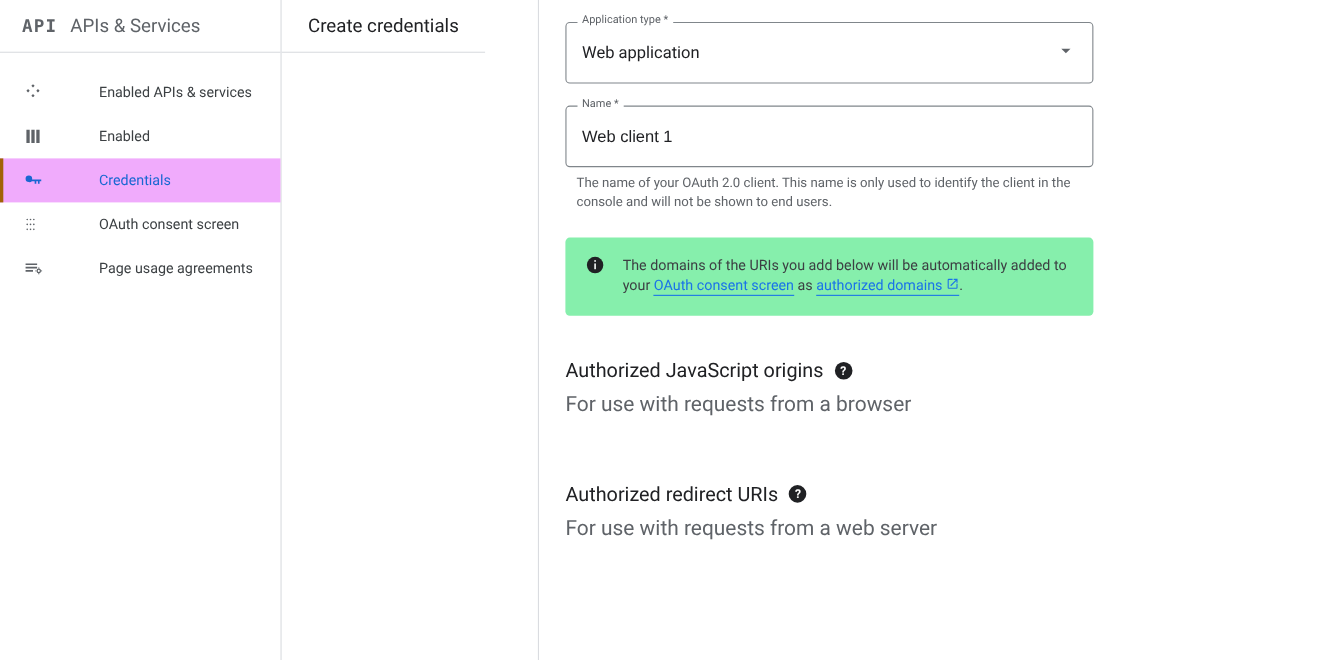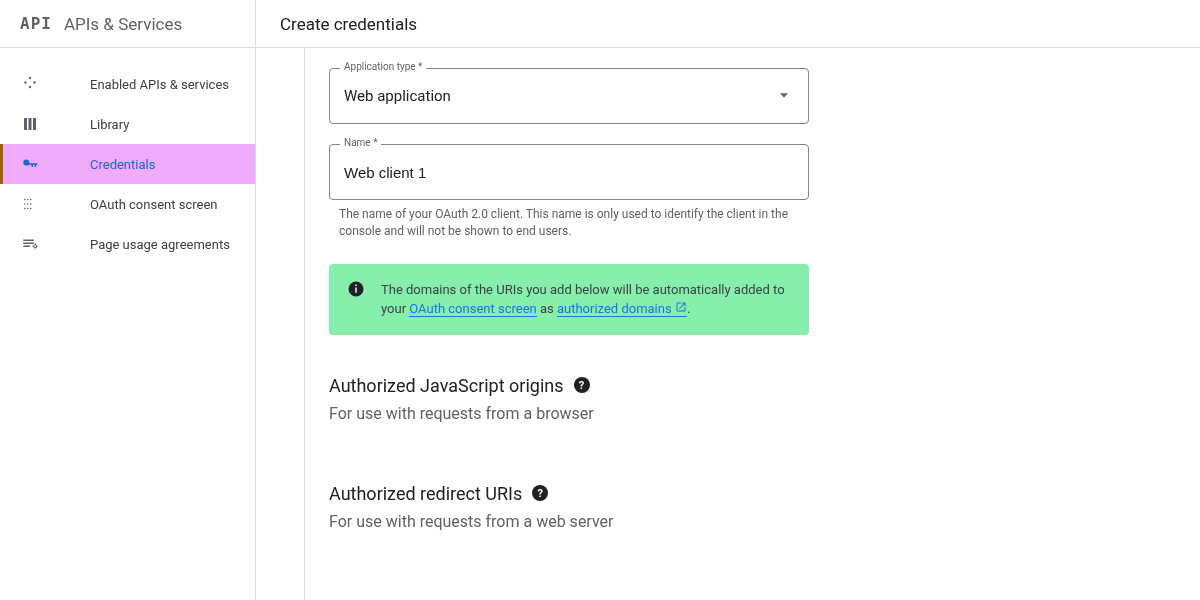--- a/index.html
+++ b/index.html
@@ -8,36 +8,36 @@
 .sidebar { width: 256px; border-right: 1px solid #dadce0; flex-shrink: 0; }
 .sidebar-header { display: flex; align-items: flex-start; padding: 14px 20px; height: 48px; border-bottom: 1px solid #dadce0; }
 .sidebar-header .api-logo { font-family: monospace; font-weight: 600; letter-spacing: 1px; color: #5f6368; font-size: 16px; margin-right: 12px; }
 .sidebar-header .title { font-size: 17px; color: #5f6368; }
 .sidebar-nav { padding-top: 16px; }
 .sidebar-item { display: flex; align-items: center; height: 40px; padding: 0 20px; cursor: pointer; color: #3c4043; font-size: 13px; gap: 32px; }
 .sidebar-item .icon { width: 20px; height: 20px; margin-right: 18px; display: flex; align-items: center; justify-content: center; }
 .sidebar-item.active { background: #f0abfc; color: #1967d2; border-left: 3px solid #a16207; padding-left: 17px; }
 .sidebar-item.active .icon svg { fill: #1967d2; }
 .sidebar-item .icon svg { fill: #5f6368; }
-.main { flex: 1; display: flex; flex-direction: column; }
+.main { flex: 1; display: flex; }
 .main-header { height: 48px; border-bottom: 1px solid #dadce0; display: flex; align-items: center; padding: 0 24px; }
 .main-header .title { font-size: 17px; color: #202124; }
 .main-body { flex: 1; overflow-y: auto; padding: 0 24px; border-left: 1px solid #dadce0; margin-left: 48px; }
 .form-area { max-width: 480px; padding-top: 20px; }
 .field-wrap { position: relative; border: 1px solid #80868b; border-radius: 4px; margin-bottom: 6px; height: 56px; display: flex; align-items: center; padding: 0 14px; }
 .field-label { position: absolute; top: -8px; left: 10px; background: #fff; padding: 0 4px; font-size: 10px; color: #5f6368; }
 .field-value { font-size: 15px; color: #202124; flex: 1; border: none; outline: none; background: transparent; }
 .dropdown-arrow { color: #5f6368; }
 .helper-text { font-size: 12px; color: #5f6368; line-height: 1.4; padding: 0 10px; margin-bottom: 24px; }
 .info-box { background: #86efac; border-radius: 4px; padding: 16px 18px; display: flex; gap: 16px; margin-bottom: 40px; }
 .info-box .info-icon { flex-shrink: 0; width: 18px; height: 18px; }
 .info-box .text { font-size: 13px; color: #3c4043; line-height: 1.5; }
 .info-box a { color: #1a73e8; text-decoration: none; border-bottom: 1px solid #1a73e8; }
 .section-title { font-size: 18px; color: #202124; font-weight: 400; margin-bottom: 8px; display: flex; align-items: center; gap: 10px; }
-.section-desc { font-size: 16px; color: #5f6368; margin-bottom: 24px; }
+.section-desc { font-size: 19px; color: #5f6368; margin-bottom: 24px; }
 .help-circle { width: 16px; height: 16px; border-radius: 50%; background: #202124; color: #fff; font-size: 11px; display: inline-flex; align-items: center; justify-content: center; font-weight: bold; }
 .add-uri-btn { display: inline-flex; align-items: center; gap: 6px; border: 1px solid #dadce0; border-radius: 4px; background: #fff; color: #1a73e8; font-size: 13px; font-weight: 500; padding: 6px 14px; cursor: pointer; letter-spacing: 0.3px; }
 .add-uri-btn svg { fill: #1a73e8; }
 .section-block { margin-bottom: 60px; }
 .ext-icon { width: 12px; height: 12px; display: inline-block; vertical-align: baseline; }
 </style>
 </head>
 <body>
 
 <div class="container">
@@ -54,21 +54,21 @@
             </svg>
           </span>
         <span>Enabled APIs &amp; services</span>
       </div>
       <div class="sidebar-item">
         <span class="icon">
             <svg viewBox="0 0 24 24" width="18" height="18">
               <path d="M4 4h4v16H4zm6 0h4v16h-4zm6 0h4v16h-4z"></path>
             </svg>
           </span>
-        <span>Library</span>
+        <span>Enabled</span>
       </div>
       <div class="sidebar-item active">
         <span class="icon">
             <svg viewBox="0 0 24 24" width="18" height="18">
               <path d="M7 14a4 4 0 1 1 0-8 4 4 0 0 1 0 8zm3.65-3H22v2h-2v3h-2v-3h-2v3h-2v-3h-3.35A4 4 0 0 1 7 14"></path>
             </svg>
           </span>
         <span>Credentials</span>
       </div>
       <div class="sidebar-item">

